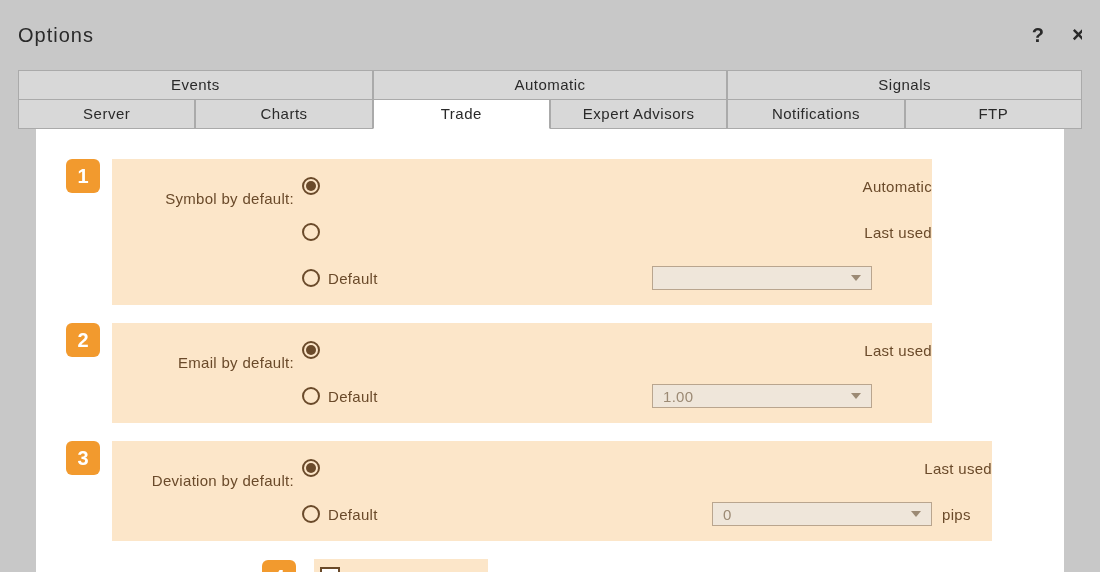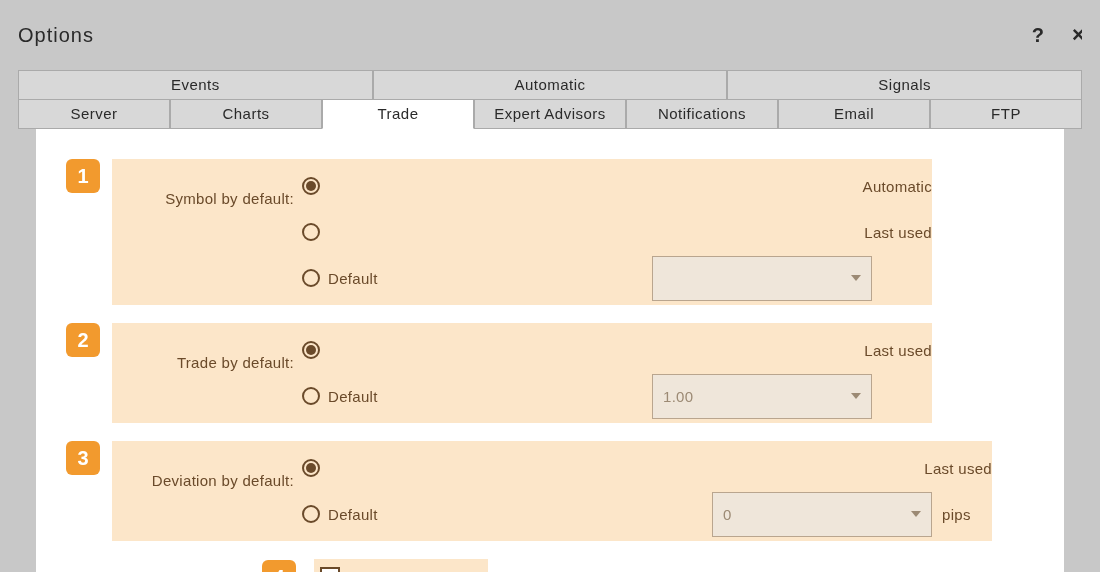--- a/index.html
+++ b/index.html
@@ -58,21 +58,21 @@
     cursor: pointer; flex-shrink: 0;
   }
   .radio.checked::after {
     content: ""; width: 10px; height: 10px; border-radius: 50%; background: #6a4a2a;
   }
   .opt-input-col {
     width: 260px; margin-left: auto; margin-right: 20px;
     display: flex; align-items: center; gap: 10px;
   }
   .combo {
-    width: 220px; height: 45px; border: 1px solid #b9a58e; background: #efe6da;
+    width: 220px; height: 24px; border: 1px solid #b9a58e; background: #efe6da;
     display: flex; align-items: center; justify-content: space-between;
     padding: 0 10px; color: #9c8a74; font-size: 15px; cursor: pointer;
   }
   .chev { width: 0; height: 0; border-left: 5px solid transparent; border-right: 5px solid transparent; border-top: 6px solid #9c8a74; }
   .suffix { color: #6a4a2a; font-size: 15px; }
 
   .row4 { display: flex; align-items: center; margin-top: 6px; padding-left: 196px; }
   .row4 .num-badge { margin-right: 18px; }
   .inline-block {
     background: #fce6c9; display: flex; align-items: center;
@@ -100,21 +100,20 @@
     <div class="tab">Events</div>
     <div class="tab">Automatic</div>
     <div class="tab">Signals</div>
   </div>
   <div class="tabgroup-bot">
     <div class="tab">Server</div>
     <div class="tab">Charts</div>
     <div class="tab active">Trade</div>
     <div class="tab">Expert Advisors</div>
     <div class="tab">Notifications</div>
-    <div class="tab">Email</div>
     <div class="tab">FTP</div>
   </div>
 
   <div class="content">
 
     <div class="row">
       <div class="num-badge">1</div>
       <div class="setting-block">
         <div class="setting-label-col">Symbol by default:</div>
         <div class="setting-options-col">
@@ -136,21 +135,21 @@
               </div>
             </div>
           </div>
         </div>
       </div>
     </div>
 
     <div class="row">
       <div class="num-badge">2</div>
       <div class="setting-block">
-        <div class="setting-label-col">Trade by default:</div>
+        <div class="setting-label-col">Email by default:</div>
         <div class="setting-options-col">
           <div class="opt-line">
             <span class="radio checked"></span>
             <span>Last used</span>
           </div>
           <div class="opt-line">
             <span class="radio"></span>
             <span>Default</span>
             <div class="opt-input-col">
               <div class="combo">

